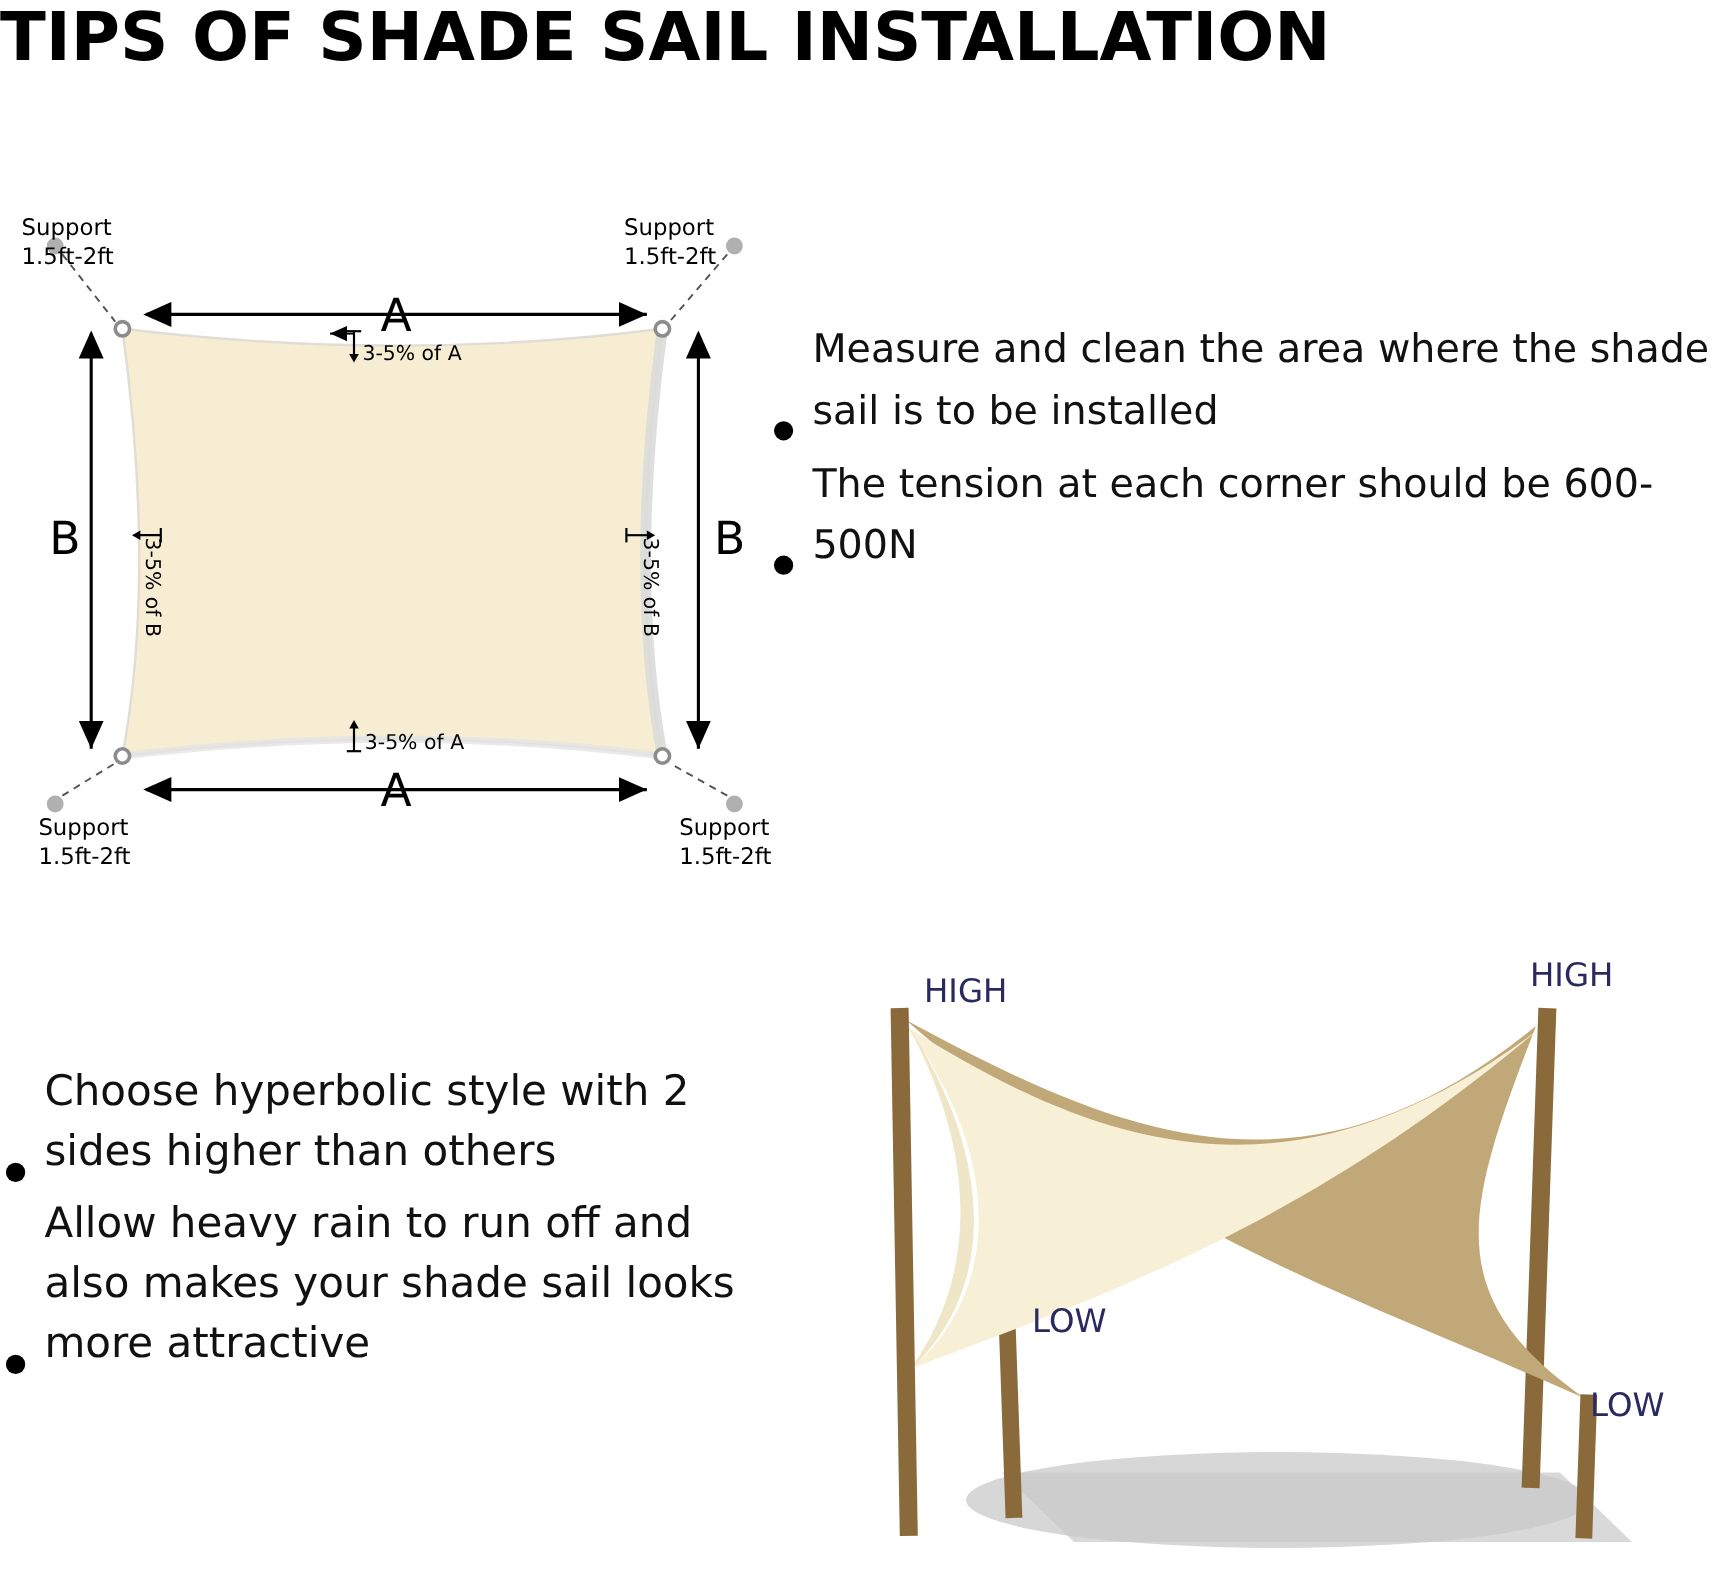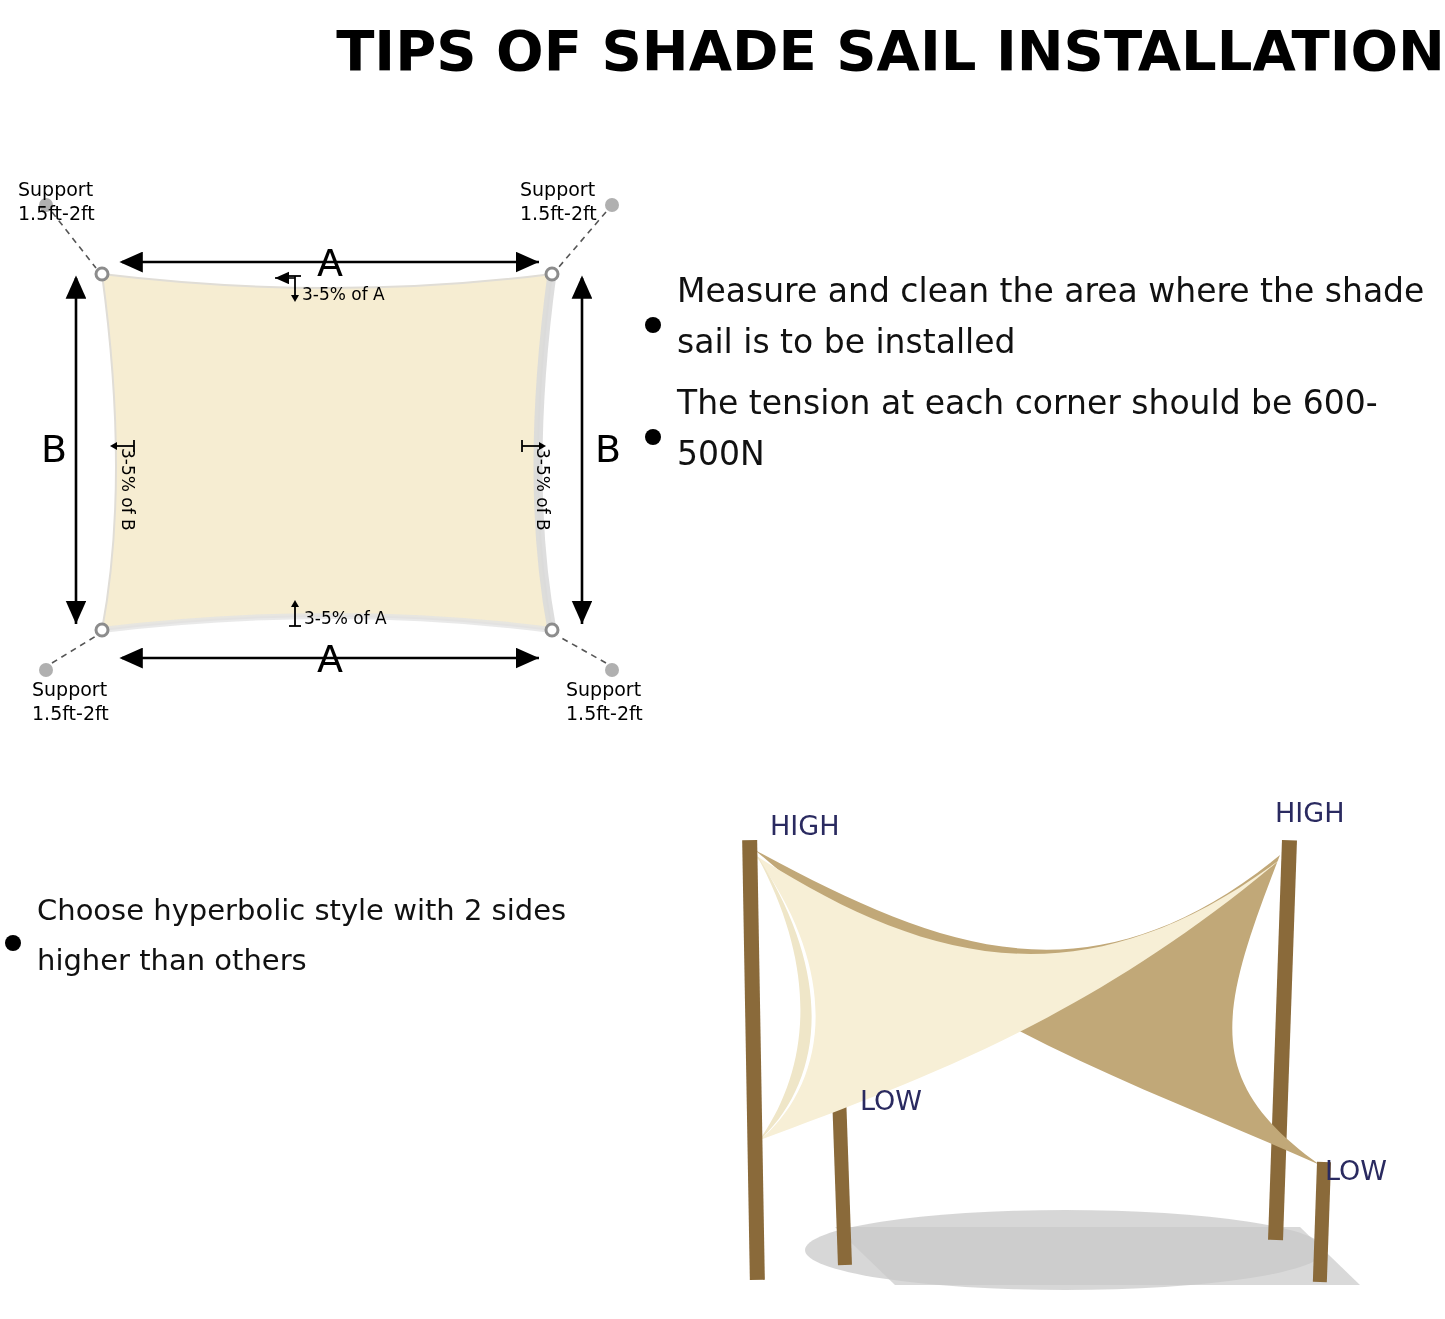--- a/index.html
+++ b/index.html
@@ -15,28 +15,27 @@
     color: #000000;
     overflow: hidden;
   }
 
   
   #page-title {
     position: absolute;
     top: 0px;
     left: 0px;
     width: 1445px;
-    text-align: right;
+    text-align: left;
     font-family: "DejaVu Sans", sans-serif;
     font-weight: bold;
     font-size: 56px;
     letter-spacing: 0px;
     line-height: 64px;
     color: #000000;
-    margin-top: 19px;
   }
 
   
   #top-diagram {
     position: absolute;
     left: 4px;
     top: 150px;
     width: 660px;
     height: 580px;
   }
@@ -44,21 +43,21 @@
 
   
   #top-bullets {
     position: absolute;
     left: 645px;
     top: 265px;
     width: 800px;
   }
   .bullet-row {
     display: flex;
-    align-items: center;
+    align-items: flex-end;
     margin-bottom: 10px;
   }
   .bullet-dot {
     flex: 0 0 auto;
     width: 16px;
     height: 16px;
     border-radius: 50%;
     background: #000;
     margin-top: 17px;
     margin-right: 16px;
@@ -72,21 +71,21 @@
 
   
   #bottom-bullets {
     position: absolute;
     left: 5px;
     top: 885px;
     width: 620px;
   }
   #bottom-bullets .bullet-dot { margin-top: 16px; }
   #bottom-bullets .bullet-text {
-    font-size: 29px;
+    font-size: 35px;
     line-height: 50px;
   }
 
   
   #sail-illustration {
     position: absolute;
     left: 660px;
     top: 780px;
     width: 805px;
     height: 539px;
@@ -194,20 +193,24 @@
     <span class="bullet-dot"></span>
     <span class="bullet-text">The tension at each corner should be 600-500N</span>
   </div>
 </div>
 
 <div id="bottom-bullets">
   <div class="bullet-row">
     <span class="bullet-dot"></span>
     <span class="bullet-text">Choose hyperbolic style with 2 sides higher than others</span>
   </div>
+  <div class="bullet-row">
+    <span class="bullet-dot"></span>
+    <span class="bullet-text">Allow heavy rain to run off and also makes your shade sail looks more attractive</span>
+  </div>
 </div>
 
 <div id="sail-illustration">
   <svg width="805" height="539" viewBox="0 0 805 539" xmlns="http://www.w3.org/2000/svg">
 
     <ellipse cx="405" cy="470" rx="260" ry="40" fill="#c9c9c9" opacity="0.75"></ellipse>
     <path d="M175 447 L640 447 L700 505 L235 505 Z" fill="#c9c9c9" opacity="0.7"></path>
 
     <rect x="615" y="60" width="15" height="400" fill="#8a6a3a" transform="rotate(2 622 260)"></rect>
     <rect x="175" y="310" width="14" height="175" fill="#8a6a3a" transform="rotate(-2 182 400)"></rect>

